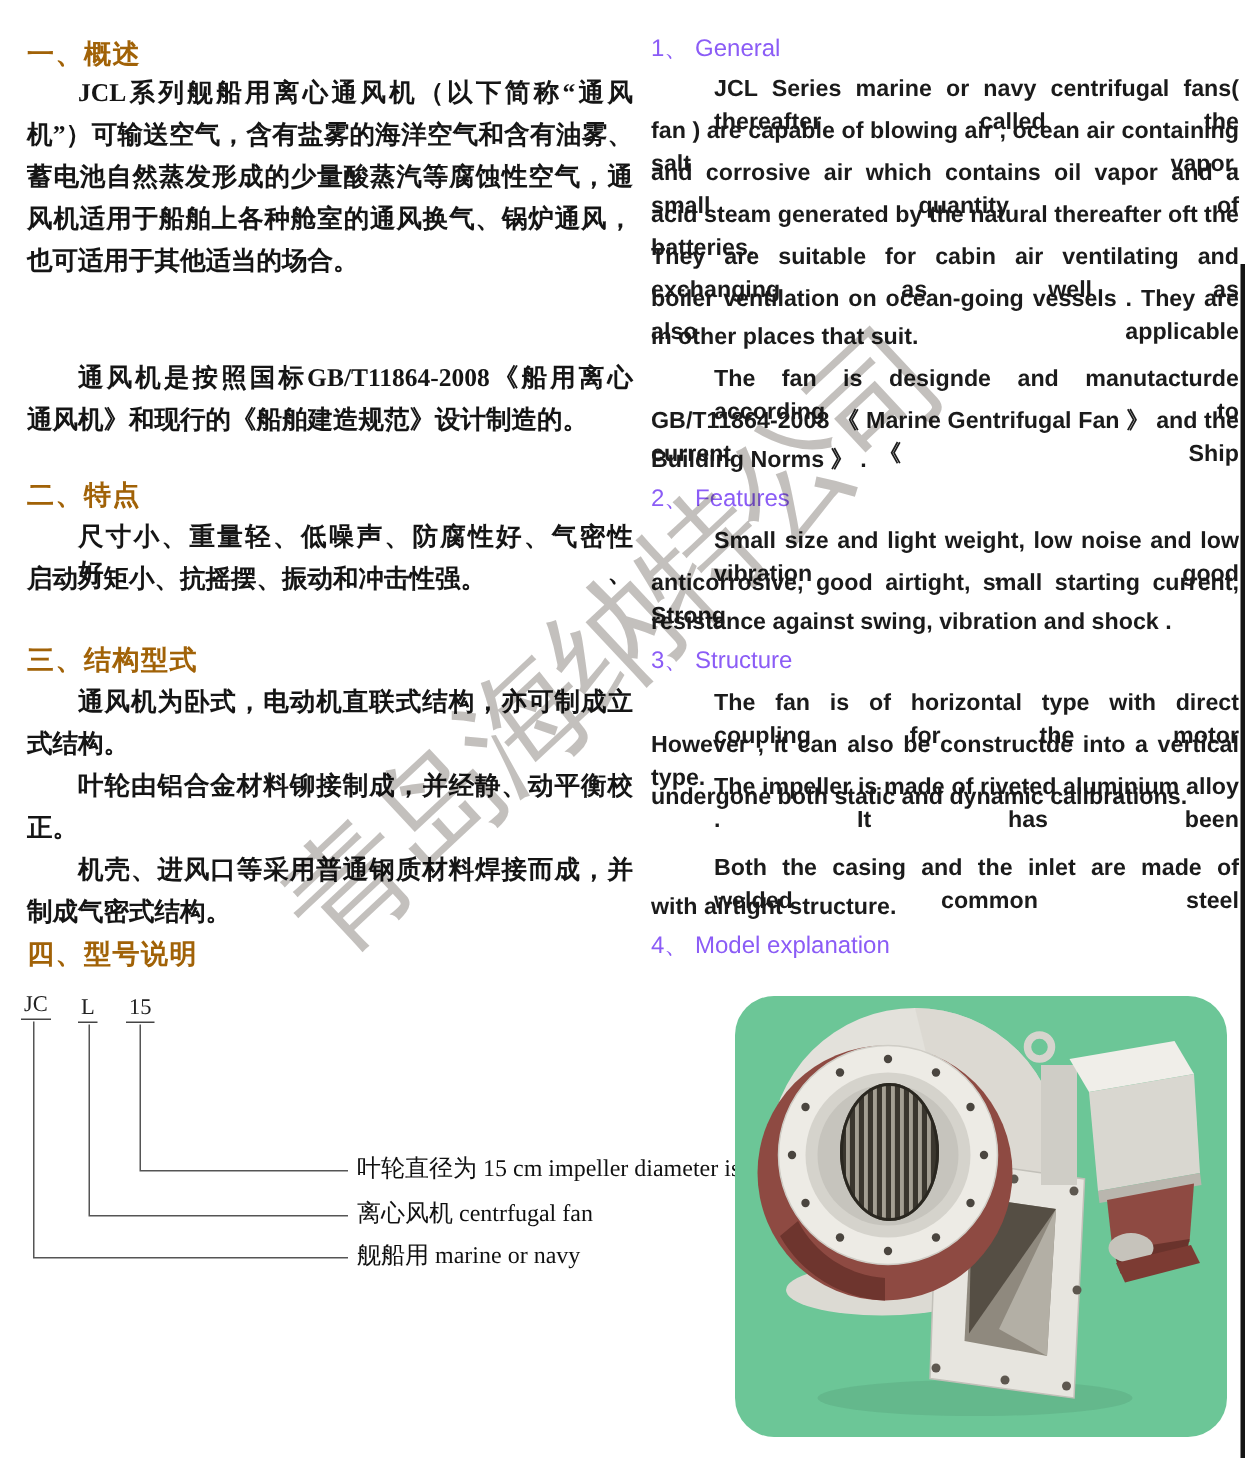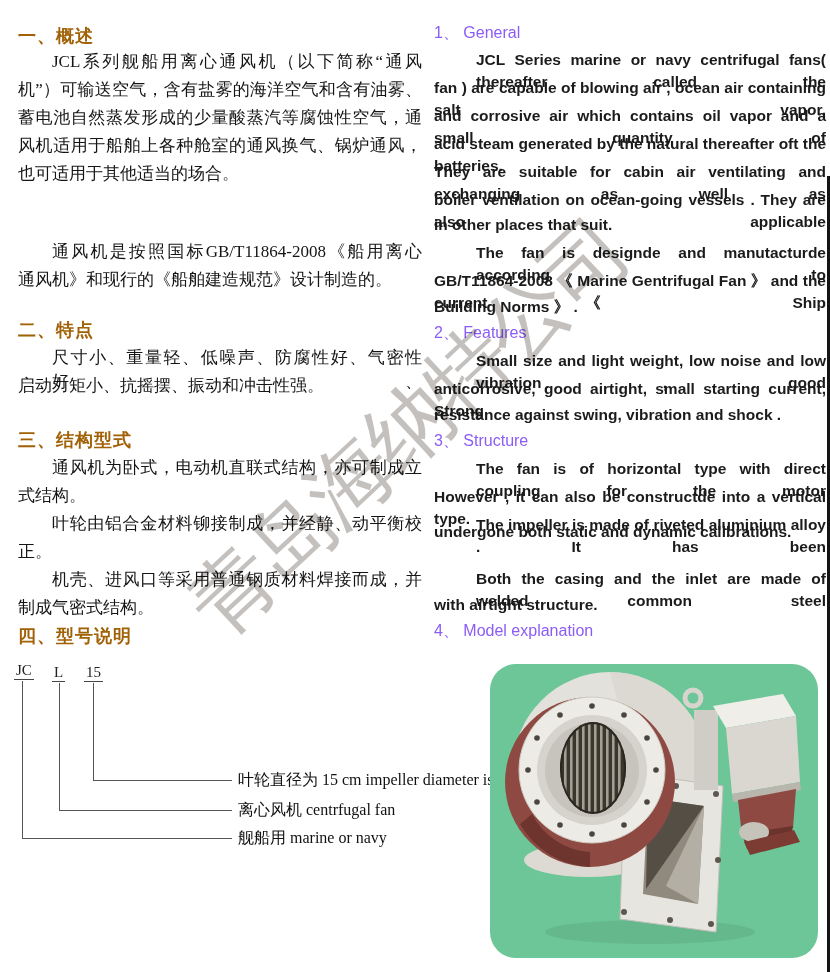--- a/index.html
+++ b/index.html
@@ -17,21 +17,21 @@
   .cn-col { left:18px; top:0; width:404px; }
   .cn-title {
     position:absolute; left:0; width:404px;
     font-family:"Liberation Serif", serif;
     font-weight:700; font-size:18px; line-height:24px; color:#a16207;
     letter-spacing:1px;
   }
   .cn-line {
     position:absolute; left:0; width:404px;
     font-family:"Liberation Serif", serif;
-    font-weight:400; font-size:17px; line-height:24px; color:#151515;
+    font-weight:700; font-size:17px; line-height:24px; color:#151515;
     text-align:justify; text-align-last:justify;
   }
   .cn-line.end { text-align-last:left; }
   .ind-cn { padding-left:34px; width:370px; }
 
   
   .en-title {
     position:absolute; left:434px; width:392px;
     font-size:16px; line-height:22px; color:#8b5cf6;
   }

